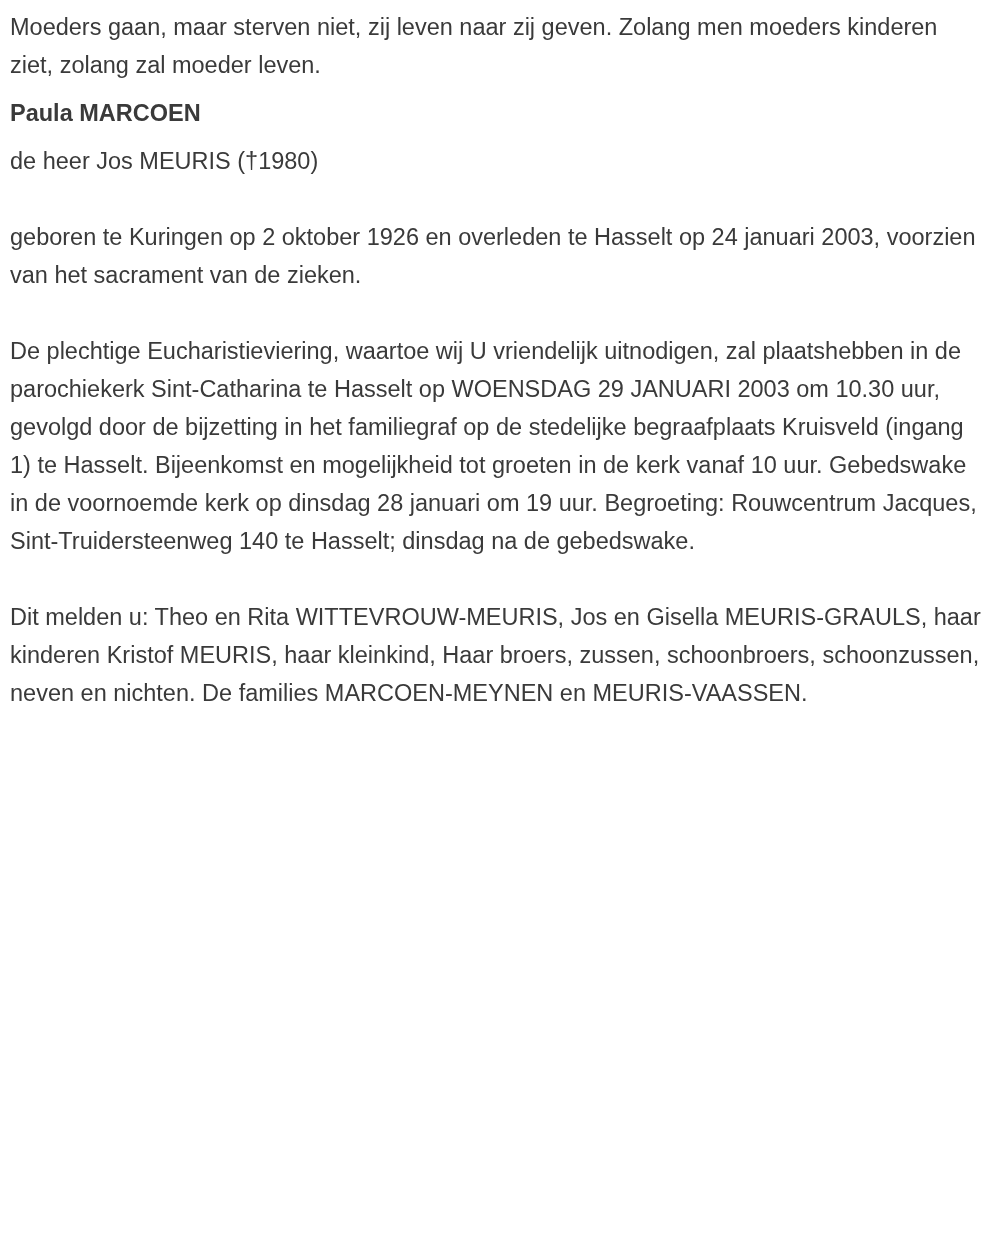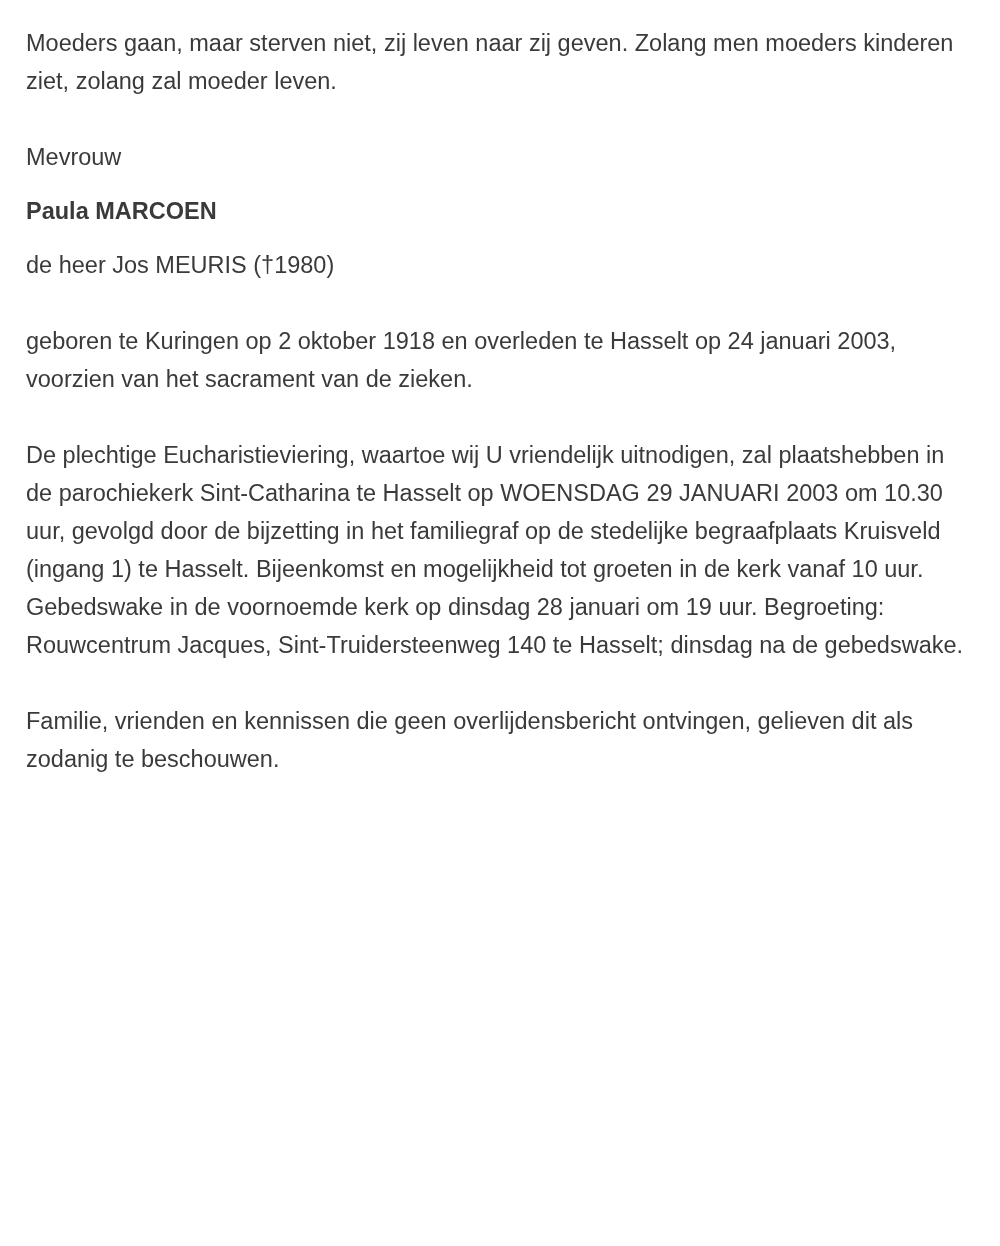--- a/index.html
+++ b/index.html
@@ -12,47 +12,46 @@
     min-height: 1246px;
     box-sizing: border-box;
     font-family: "Liberation Sans", "DejaVu Sans", sans-serif;
     color: #3a3a3a;
     font-size: 23.5px;
     line-height: 38px;
     padding: 8px 16px 20px 10px;
     -webkit-font-smoothing: antialiased;
   }
   .para {
-    margin: 16px;
+    margin: 0;
   }
   .gap {
     margin-top: 38px;
   }
   .small-gap {
     margin-top: 10px;
   }
   .bold {
     font-weight: 700;
   }
 </style>
 </head>
 <body>
 
 <main>
 
   <p class="para">Moeders gaan, maar sterven niet, zij leven naar zij geven. Zolang men moeders kinderen ziet, zolang zal moeder leven.</p>
 
-  <p class="para gap">Mevrouw</p>
 
   <p class="para small-gap bold">Paula MARCOEN</p>
 
 
   <p class="para small-gap">de heer Jos MEURIS (†1980)</p>
 
-  <p class="para gap">geboren te Kuringen op 2 oktober 1918 en overleden te Hasselt op 24 januari 2003, voorzien van het sacrament van de zieken.</p>
+  <p class="para gap">geboren te Kuringen op 2 oktober 1926 en overleden te Hasselt op 24 januari 2003, voorzien van het sacrament van de zieken.</p>
 
   <p class="para gap">De plechtige Eucharistieviering, waartoe wij U vriendelijk uitnodigen, zal plaatshebben in de parochiekerk Sint-Catharina te Hasselt op WOENSDAG 29 JANUARI 2003 om 10.30 uur, gevolgd door de bijzetting in het familiegraf op de stedelijke begraafplaats Kruisveld (ingang 1) te Hasselt. Bijeenkomst en mogelijkheid tot groeten in de kerk vanaf 10 uur. Gebedswake in de voornoemde kerk op dinsdag 28 januari om 19 uur. Begroeting: Rouwcentrum Jacques, Sint-Truidersteenweg 140 te Hasselt; dinsdag na de gebedswake.</p>
 
+  <p class="para gap">Dit melden u: Theo en Rita WITTEVROUW-MEURIS, Jos en Gisella MEURIS-GRAULS, haar kinderen Kristof MEURIS, haar kleinkind, Haar broers, zussen, schoonbroers, schoonzussen, neven en nichten. De families MARCOEN-MEYNEN en MEURIS-VAASSEN.</p>
 
 
-  <p class="para gap">Familie, vrienden en kennissen die geen overlijdensbericht ontvingen, gelieven dit als zodanig te beschouwen.</p>
 
 </main>
 
 </body></html>

